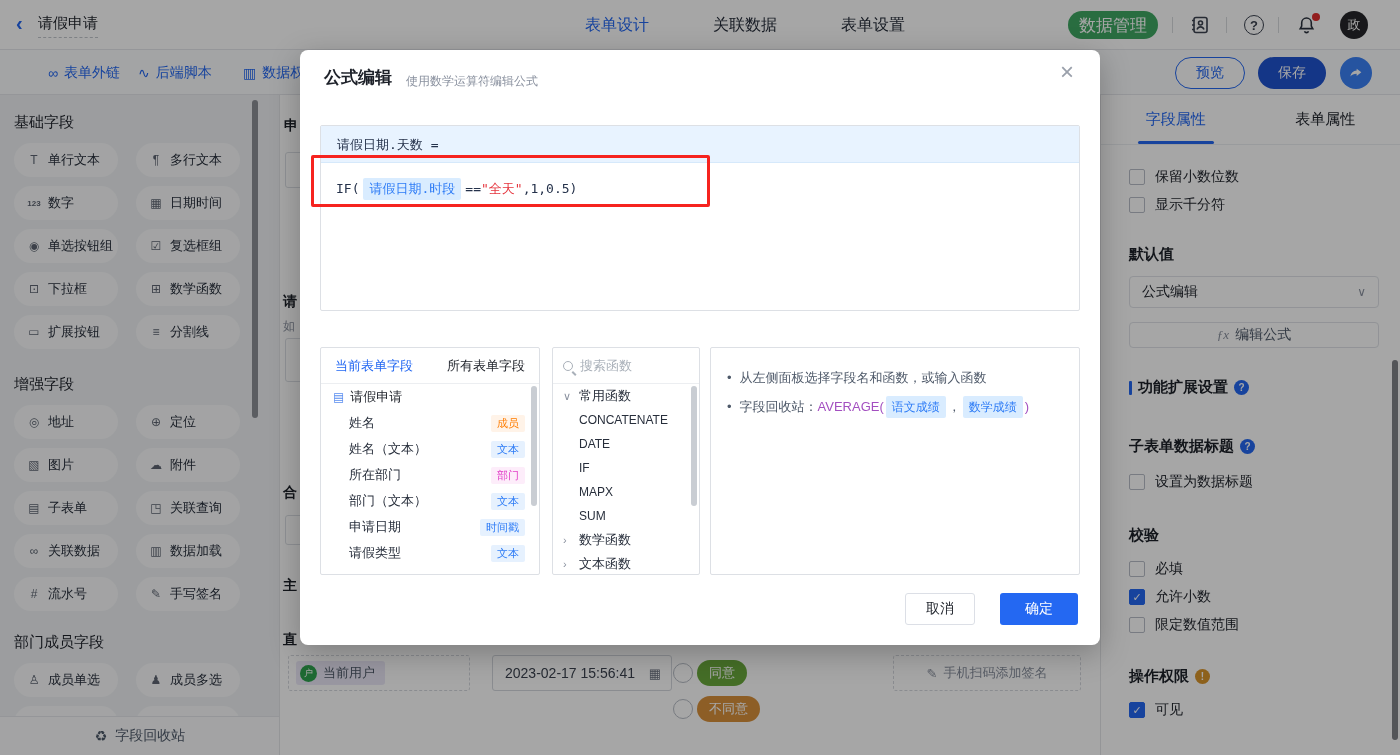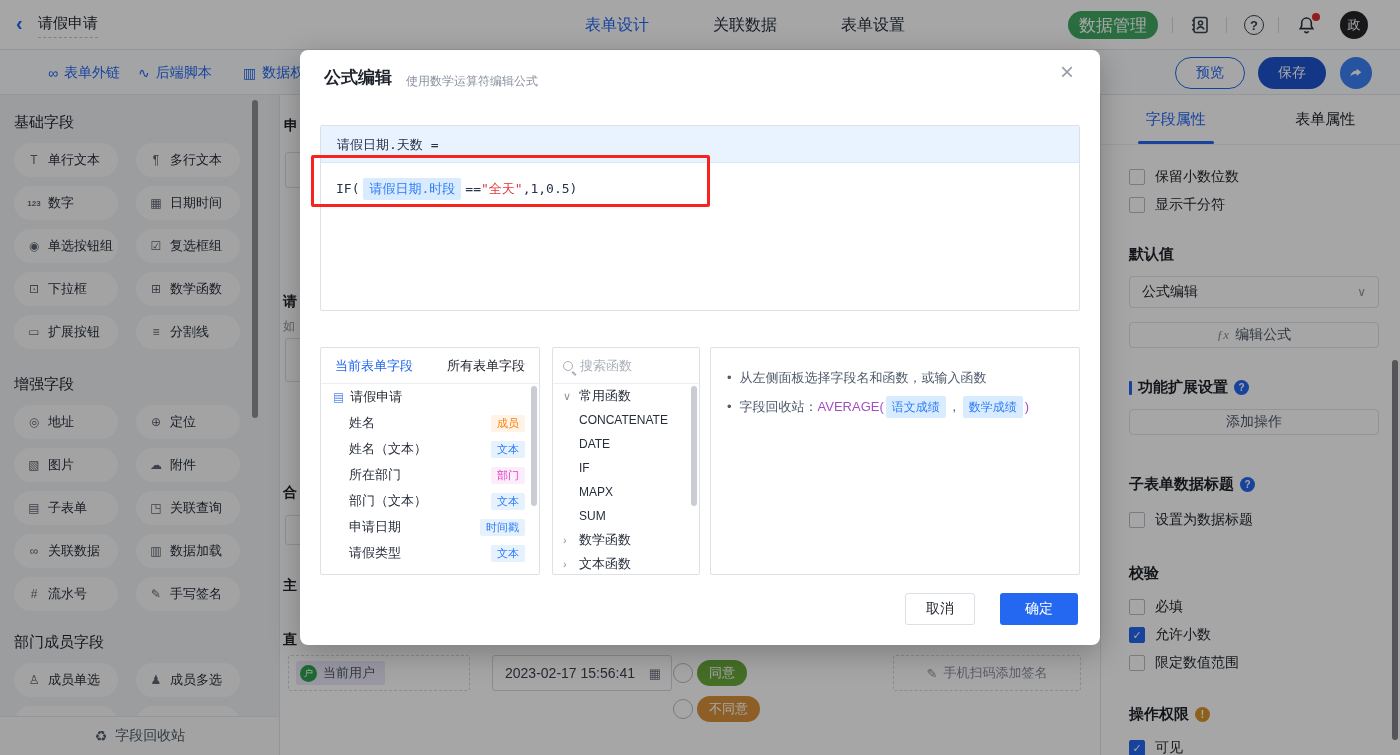--- a/index.html
+++ b/index.html
@@ -356,23 +356,20 @@
       </div>
       <div class="ghost-btn">
         <span class="fx">ƒx</span>
         <span>编辑公式</span>
       </div>
       <div class="insp-h" style="margin-top:30px">
         <span class="blue-bar"></span>
         <span>功能扩展设置</span>
         <span class="qmark">?</span>
       </div>
-      <div class="ghost-btn" style="margin-top:12px">
-        <span>添加操作</span>
-      </div>
       <div class="insp-h" style="margin-top:40px">
         <span>子表单数据标题</span>
         <span class="qmark">?</span>
       </div>
       <div class="cb-row" style="margin-top:12px">
         <span class="cb"></span>
         <span class="cb-label">设置为数据标题</span>
       </div>
       <div class="insp-h" style="margin-top:30px">校验</div>
       <div style="margin-top:10px" id="validation-list">

